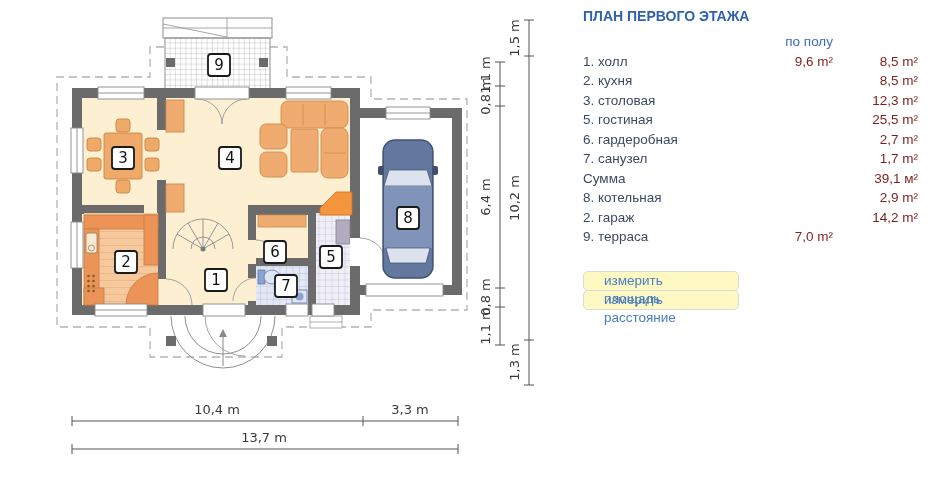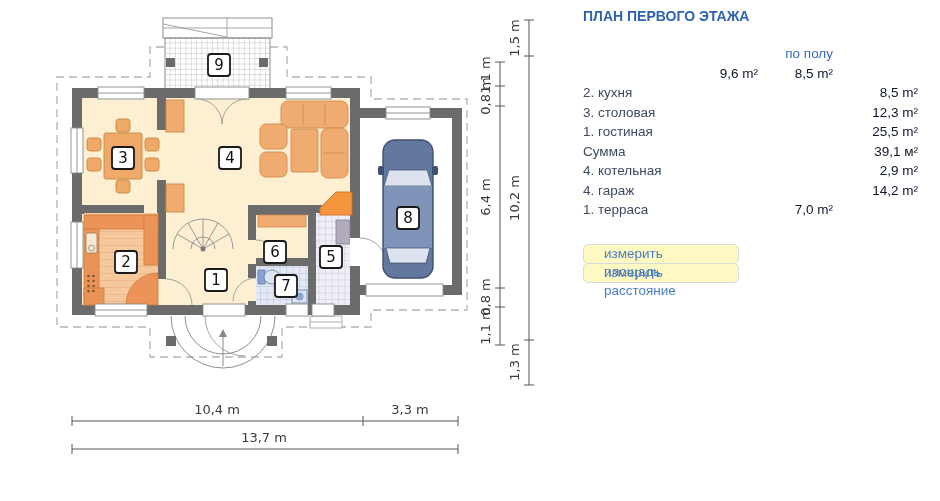--- a/index.html
+++ b/index.html
@@ -9,22 +9,22 @@
   svg text{font-family:"DejaVu Sans", sans-serif;}
 
   
   .panel{position:absolute;left:583px;top:8px;width:345px;font-size:13.5px;}
   .panel-title{font-weight:bold;font-size:14px;color:#2f62ae;margin:0 0 8px 0;}
   .tbl{display:block;}
   .trow{display:grid;grid-template-columns:175px 75px 85px;line-height:19.5px;}
   .thead{color:#3e6db6;}
   .thead .c2,.thead .c3{white-space:pre-line;}
   .c1{text-align:left;color:#3d4a61;}
-  .c2,.c3{text-align:right;color:#0f172a;}
-  .thead .c2,.thead .c3{color:#3e6db6;margin-top:12px;}
+  .c2,.c3{text-align:right;color:#7f1d1d;}
+  .thead .c2,.thead .c3{color:#3e6db6;}
   .sum .c1,.sum .c3{font-weight:normal;}
   .links{margin-top:24px;width:156px;}
   .link-box{display:block;box-sizing:border-box;width:156px;border:1px solid #dadada;
             border-radius:5px;padding:0 20px;line-height:18px;height:20px;
             color:#4a7dc0;font-size:13.5px;cursor:pointer;background:#fef9c3;}
   .link-box + .link-box{margin-top:-1px;}
 </style>
 </head>
 <body>
 
@@ -291,55 +291,66 @@
 <div class="panel">
   <div class="panel-title">ПЛАН ПЕРВОГО ЭТАЖА</div>
 
   <div class="tbl">
     <div class="trow thead">
       <div class="c1"></div>
       <div class="c2">по полу</div>
     </div>
 
     <div class="trow">
+      <div class="c1">1. холл</div>
       <div class="c2">9,6 m²</div>
       <div class="c3">8,5 m²</div>
     </div>
     <div class="trow">
       <div class="c1">2. кухня</div>
       <div class="c2"></div>
       <div class="c3">8,5 m²</div>
     </div>
     <div class="trow">
       <div class="c1">3. столовая</div>
       <div class="c2"></div>
       <div class="c3">12,3 m²</div>
     </div>
     <div class="trow">
-      <div class="c1">1. гостиная</div>
+      <div class="c1">5. гостиная</div>
       <div class="c2"></div>
       <div class="c3">25,5 m²</div>
+    </div>
+    <div class="trow">
+      <div class="c1">6. гардеробная</div>
+      <div class="c2"></div>
+      <div class="c3">2,7 m²</div>
+    </div>
+    <div class="trow">
+      <div class="c1">7. санузел</div>
+      <div class="c2"></div>
+      <div class="c3">1,7 m²</div>
     </div>
     <div class="trow sum">
       <div class="c1">Сумма</div>
       <div class="c2"></div>
       <div class="c3">39,1 м²</div>
     </div>
     <div class="trow">
-      <div class="c1">4. котельная</div>
+      <div class="c1">8. котельная</div>
       <div class="c2"></div>
       <div class="c3">2,9 m²</div>
     </div>
     <div class="trow">
-      <div class="c1">4. гараж</div>
+      <div class="c1">2. гараж</div>
       <div class="c2"></div>
       <div class="c3">14,2 m²</div>
     </div>
     <div class="trow">
-      <div class="c1">1. терраса</div>
+      <div class="c1">9. терраса</div>
       <div class="c2">7,0 m²</div>
       <div class="c3"></div>
     </div>
   </div>
 
   <div class="links">
     <span class="link-box">измерить площадь</span>
     <span class="link-box">измерить расстояние</span>
   </div>
 </div>

